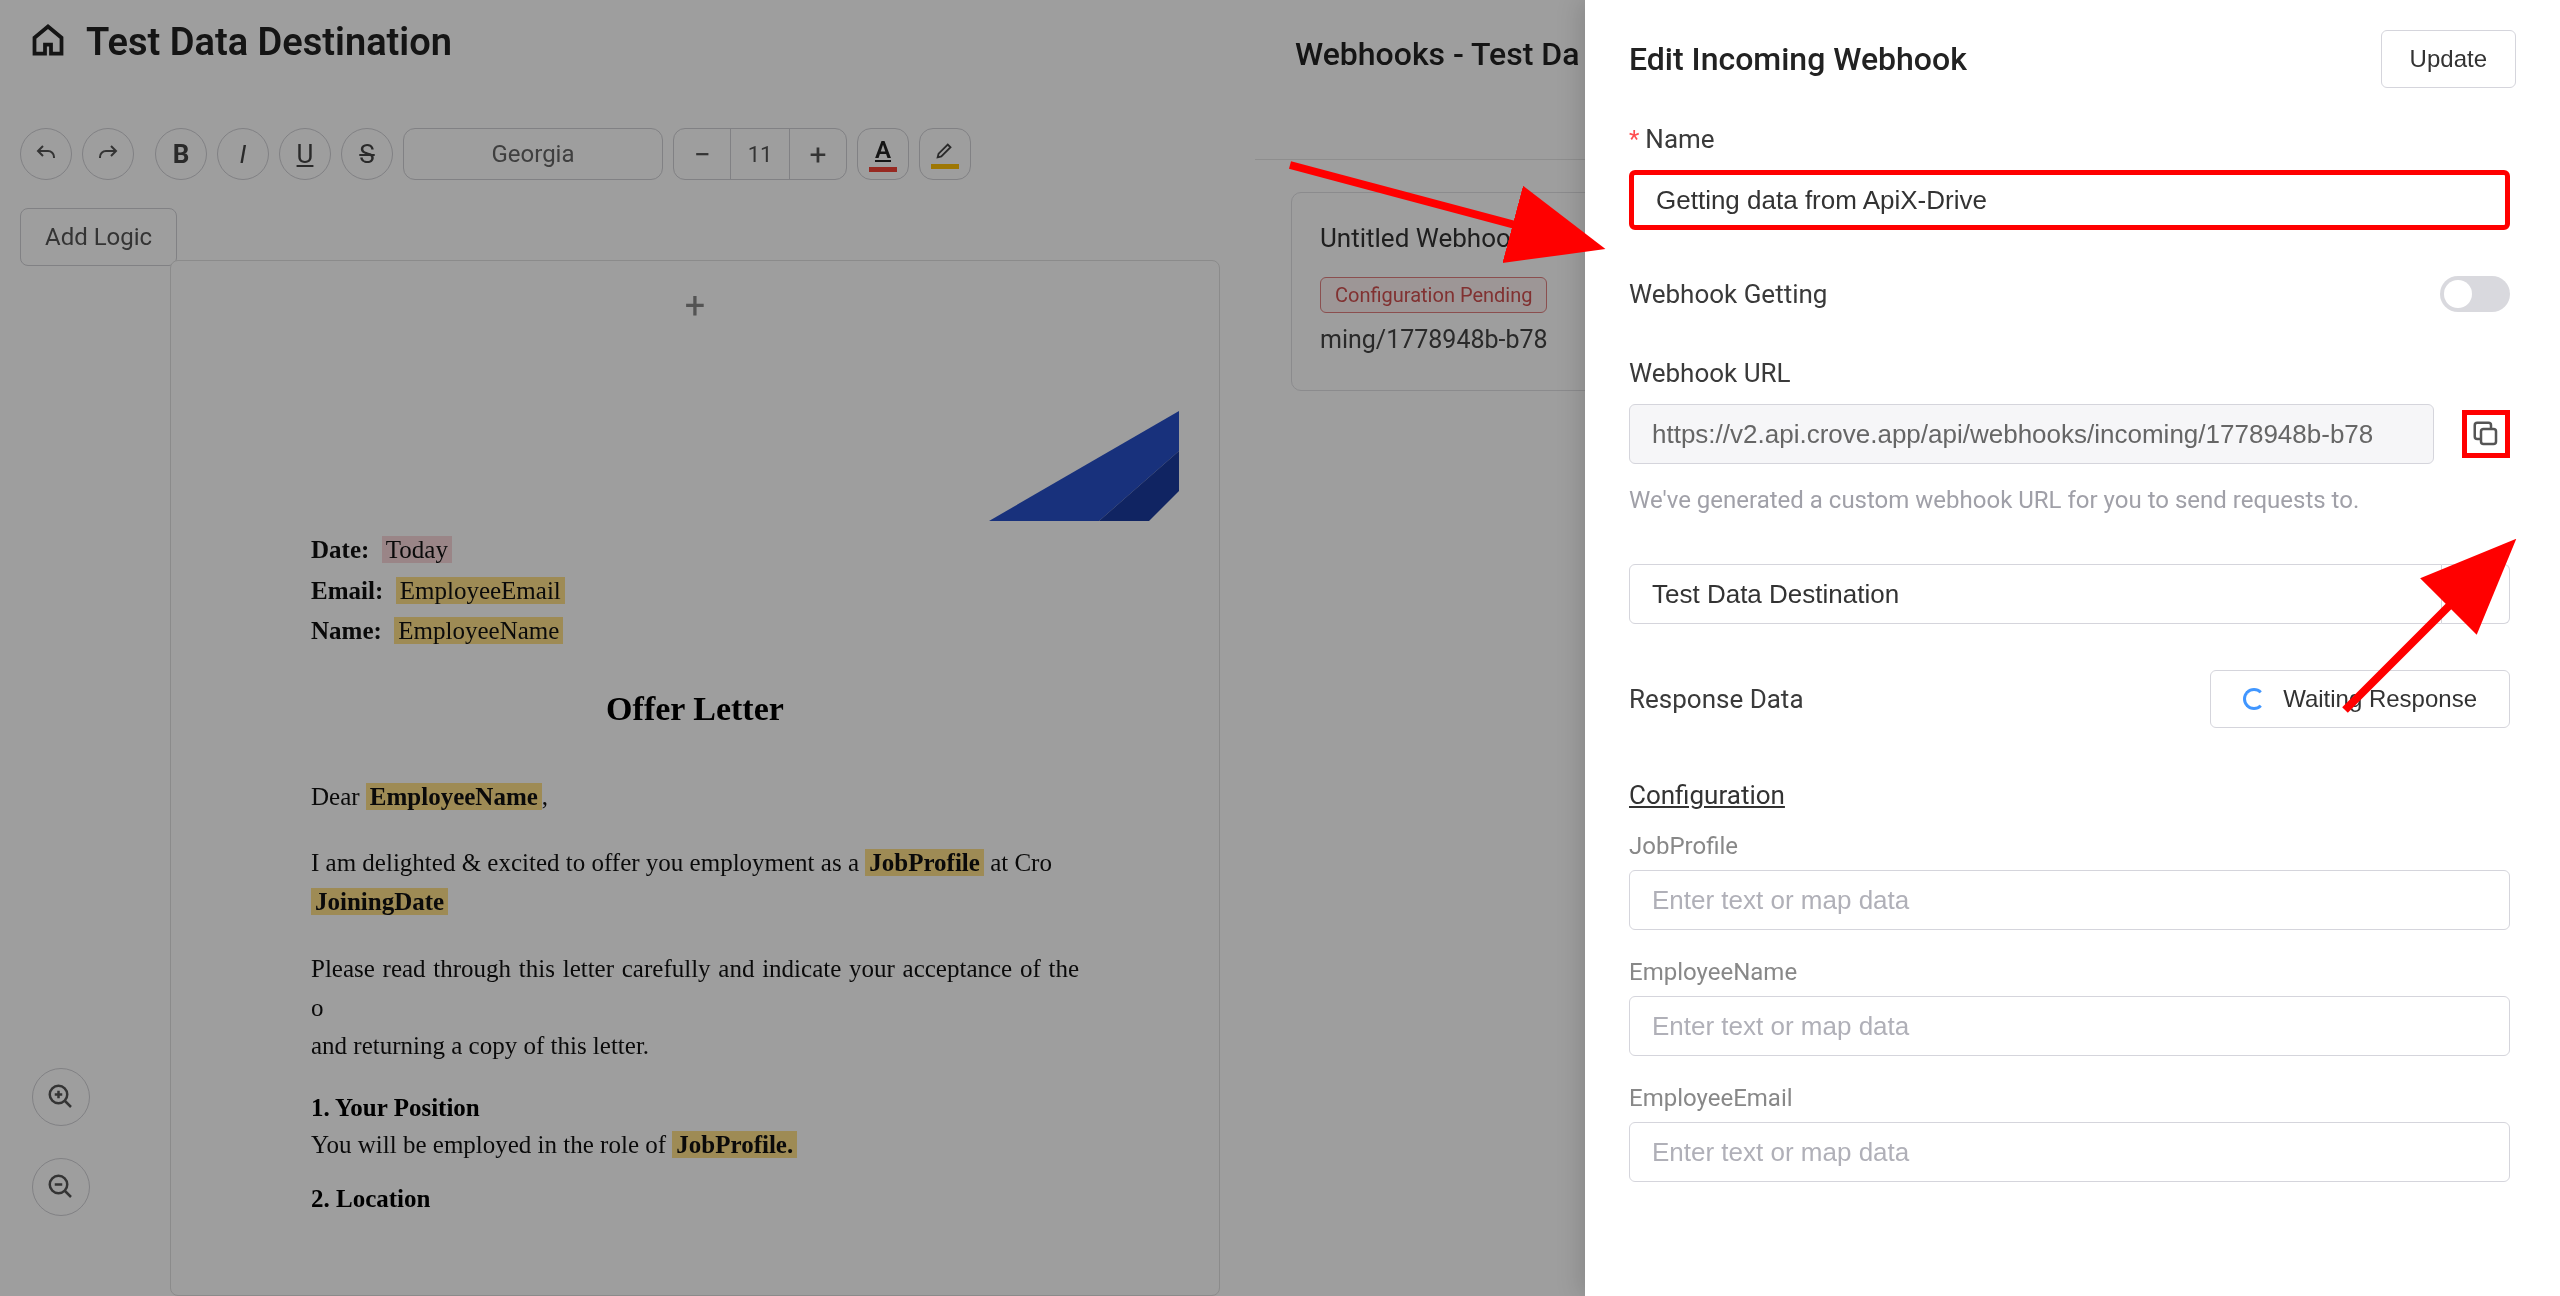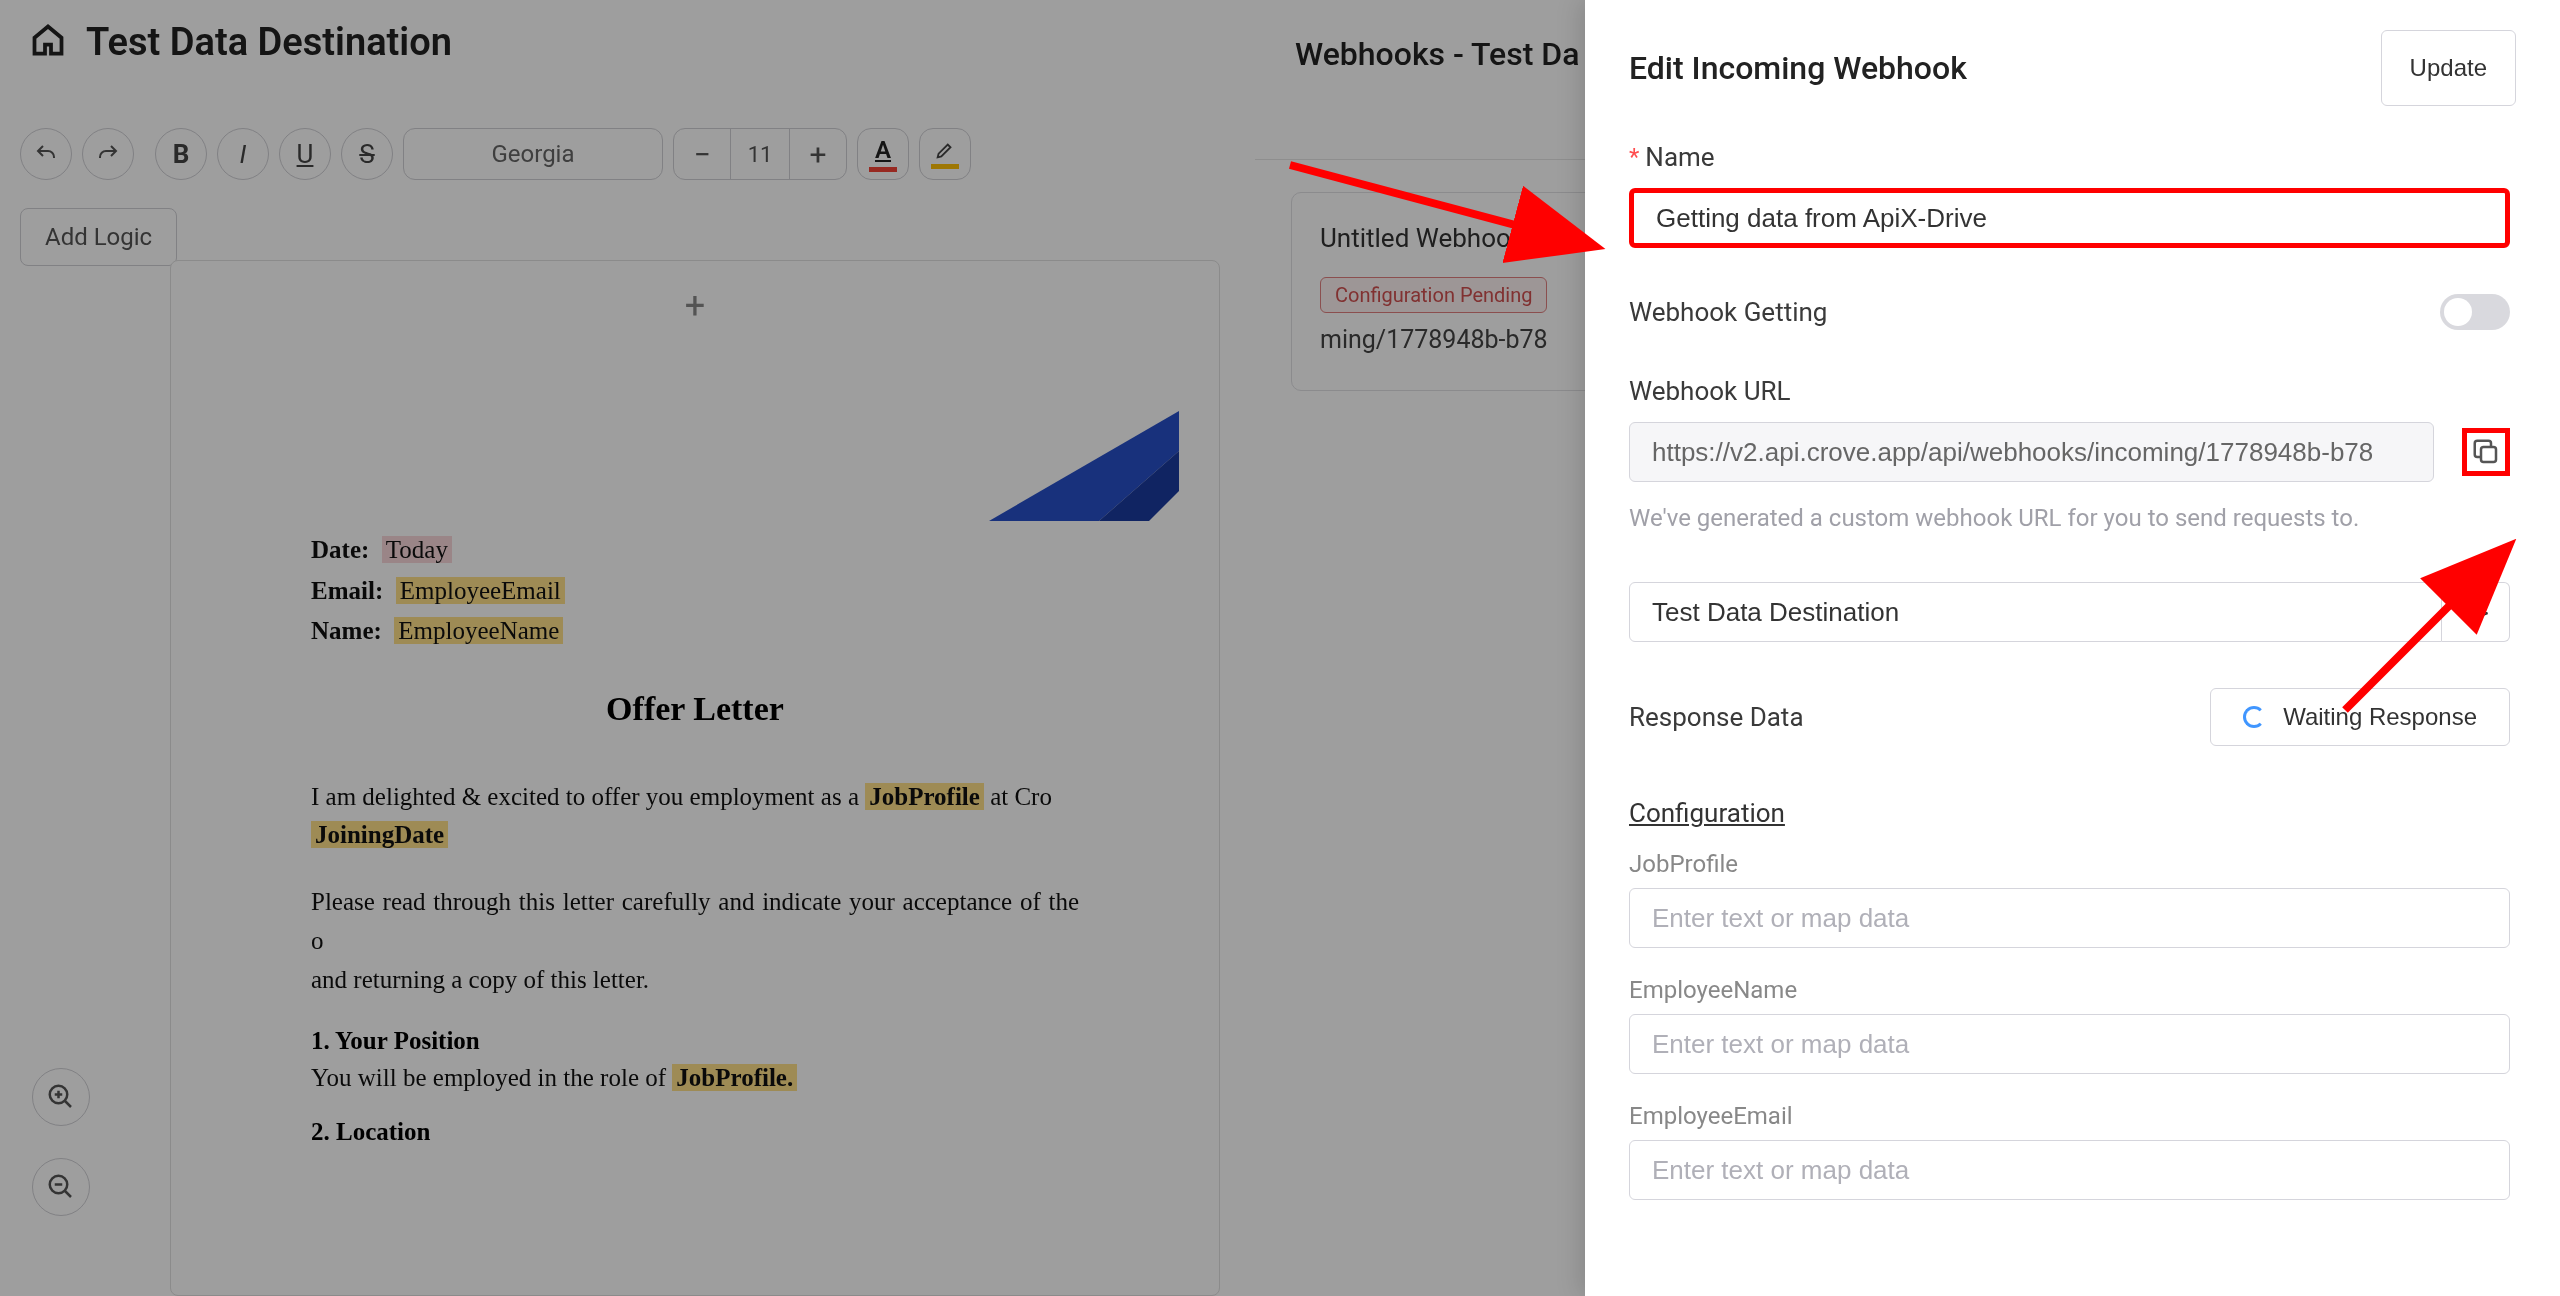--- a/index.html
+++ b/index.html
@@ -56,21 +56,21 @@
 .webhook-card { border: 1px solid #e0e0e4; border-radius: 10px; padding: 30px 28px 36px; margin-bottom: 20px; }
 .webhook-card-title { font-size: 26px; color: #333; margin-bottom: 24px; }
 .config-badge { display: inline-block; border: 1.5px solid #e08080; background: #fdf2f2; color: #d05050; font-size: 20px; padding: 5px 14px; border-radius: 6px; margin-bottom: 12px; text-align: center; }
 .webhook-url-trunc { font-size: 25px; color: #444; white-space: nowrap; overflow: hidden; }
 
 
 .drawer { position: absolute; right: 0; top: 0; width: 975px; height: 100%; background: #fff; z-index: 10; box-shadow: -4px 0 24px rgba(0,0,0,0.15); display: flex; flex-direction: column; }
 .drawer-content { overflow-y: auto; padding-right: 6px; }
 .drawer-header { padding: 30px 44px; display: flex; align-items: center; justify-content: space-between; }
 .drawer-title { font-size: 32px; font-weight: 500; color: #222; }
-.update-btn { padding: 23px 28px; border: 1.5px solid #d5d5dc; border-radius: 6px; background: #fff; font-size: 24px; color: #333; }
+.update-btn { padding: 14px 28px; border: 1.5px solid #d5d5dc; border-radius: 6px; background: #fff; font-size: 24px; color: #333; }
 
 .form-section { padding: 6px 44px 0; }
 .form-label { font-size: 26px; color: #3a3a3a; margin-bottom: 16px; display: flex; align-items: center; gap: 6px; }
 .req { color: #ff4d4f; font-size: 24px; }
 .form-input { width: 100%; height: 60px; border: 1px solid #d5d5dc; border-radius: 6px; padding: 0 22px; font-size: 26px; color: #333; background: #fff; }
 .form-input::placeholder { color: #b0b0b8; }
 .form-input-ro { background: #f6f6f8; color: #666; }
 .hint { font-size: 24px; color: #a0a0a8; margin-top: 18px; line-height: 1.5; }
 
 .row-between { display: flex; align-items: center; justify-content: space-between; }
@@ -167,20 +167,21 @@
       <div class="doc-logo">
         <svg class="wing" viewBox="0 0 190 110">
             <polygon points="0,110 190,0 190,40 110,110" fill="#2850c8"></polygon>
             <polygon points="110,110 190,40 190,80 160,110" fill="#1a3a9e"></polygon>
           </svg>
       </div>
       <div class="doc-line"><b>Date:</b>&nbsp;&nbsp;<span class="var-today">Today</span></div>
       <div class="doc-line"><b>Email:</b>&nbsp;&nbsp;<span class="var-hl">EmployeeEmail</span></div>
       <div class="doc-line"><b>Name:</b>&nbsp;&nbsp;<span class="var-hl">EmployeeName</span></div>
       <div class="doc-title">Offer Letter</div>
+      <div class="doc-para"><span>Dear</span> <b class="var-hl">EmployeeName</b><span>,</span></div>
       <div class="doc-para"><span>I am delighted &amp; excited to offer you employment as a</span> <b class="var-hl">JobProfile</b> <span>at Cro</span><br><b class="var-hl">JoiningDate</b></div>
       <div class="doc-para"><span>Please read through this letter carefully and indicate your acceptance of the o</span><br><span>and returning a copy of this letter.</span></div>
       <div class="doc-section-head">1. Your Position</div>
       <div class="doc-para" style="margin-bottom:20px"><span>You will be employed in the role of</span> <b class="var-hl">JobProfile.</b></div>
       <div class="doc-section-head">2. Location</div>
     </div>
   </div>
 
   <div class="zoom-ctrls">
     <div class="zoom-btn">

